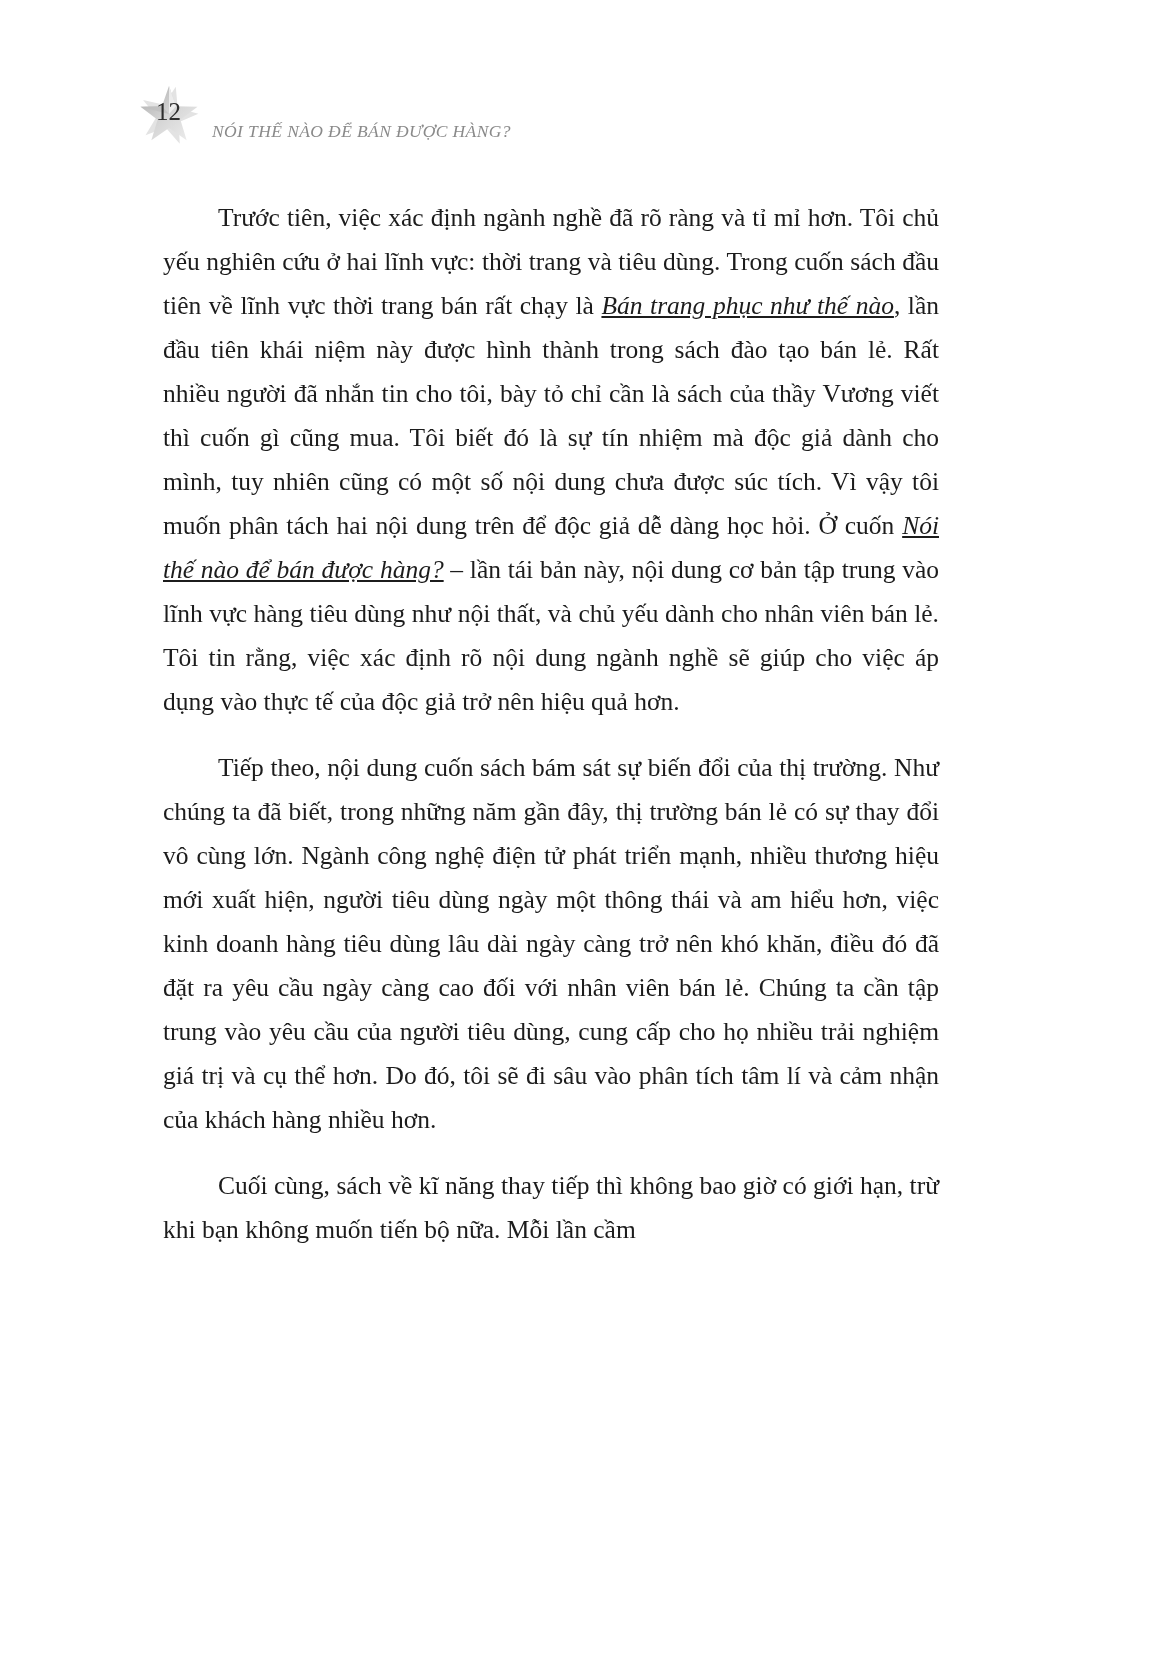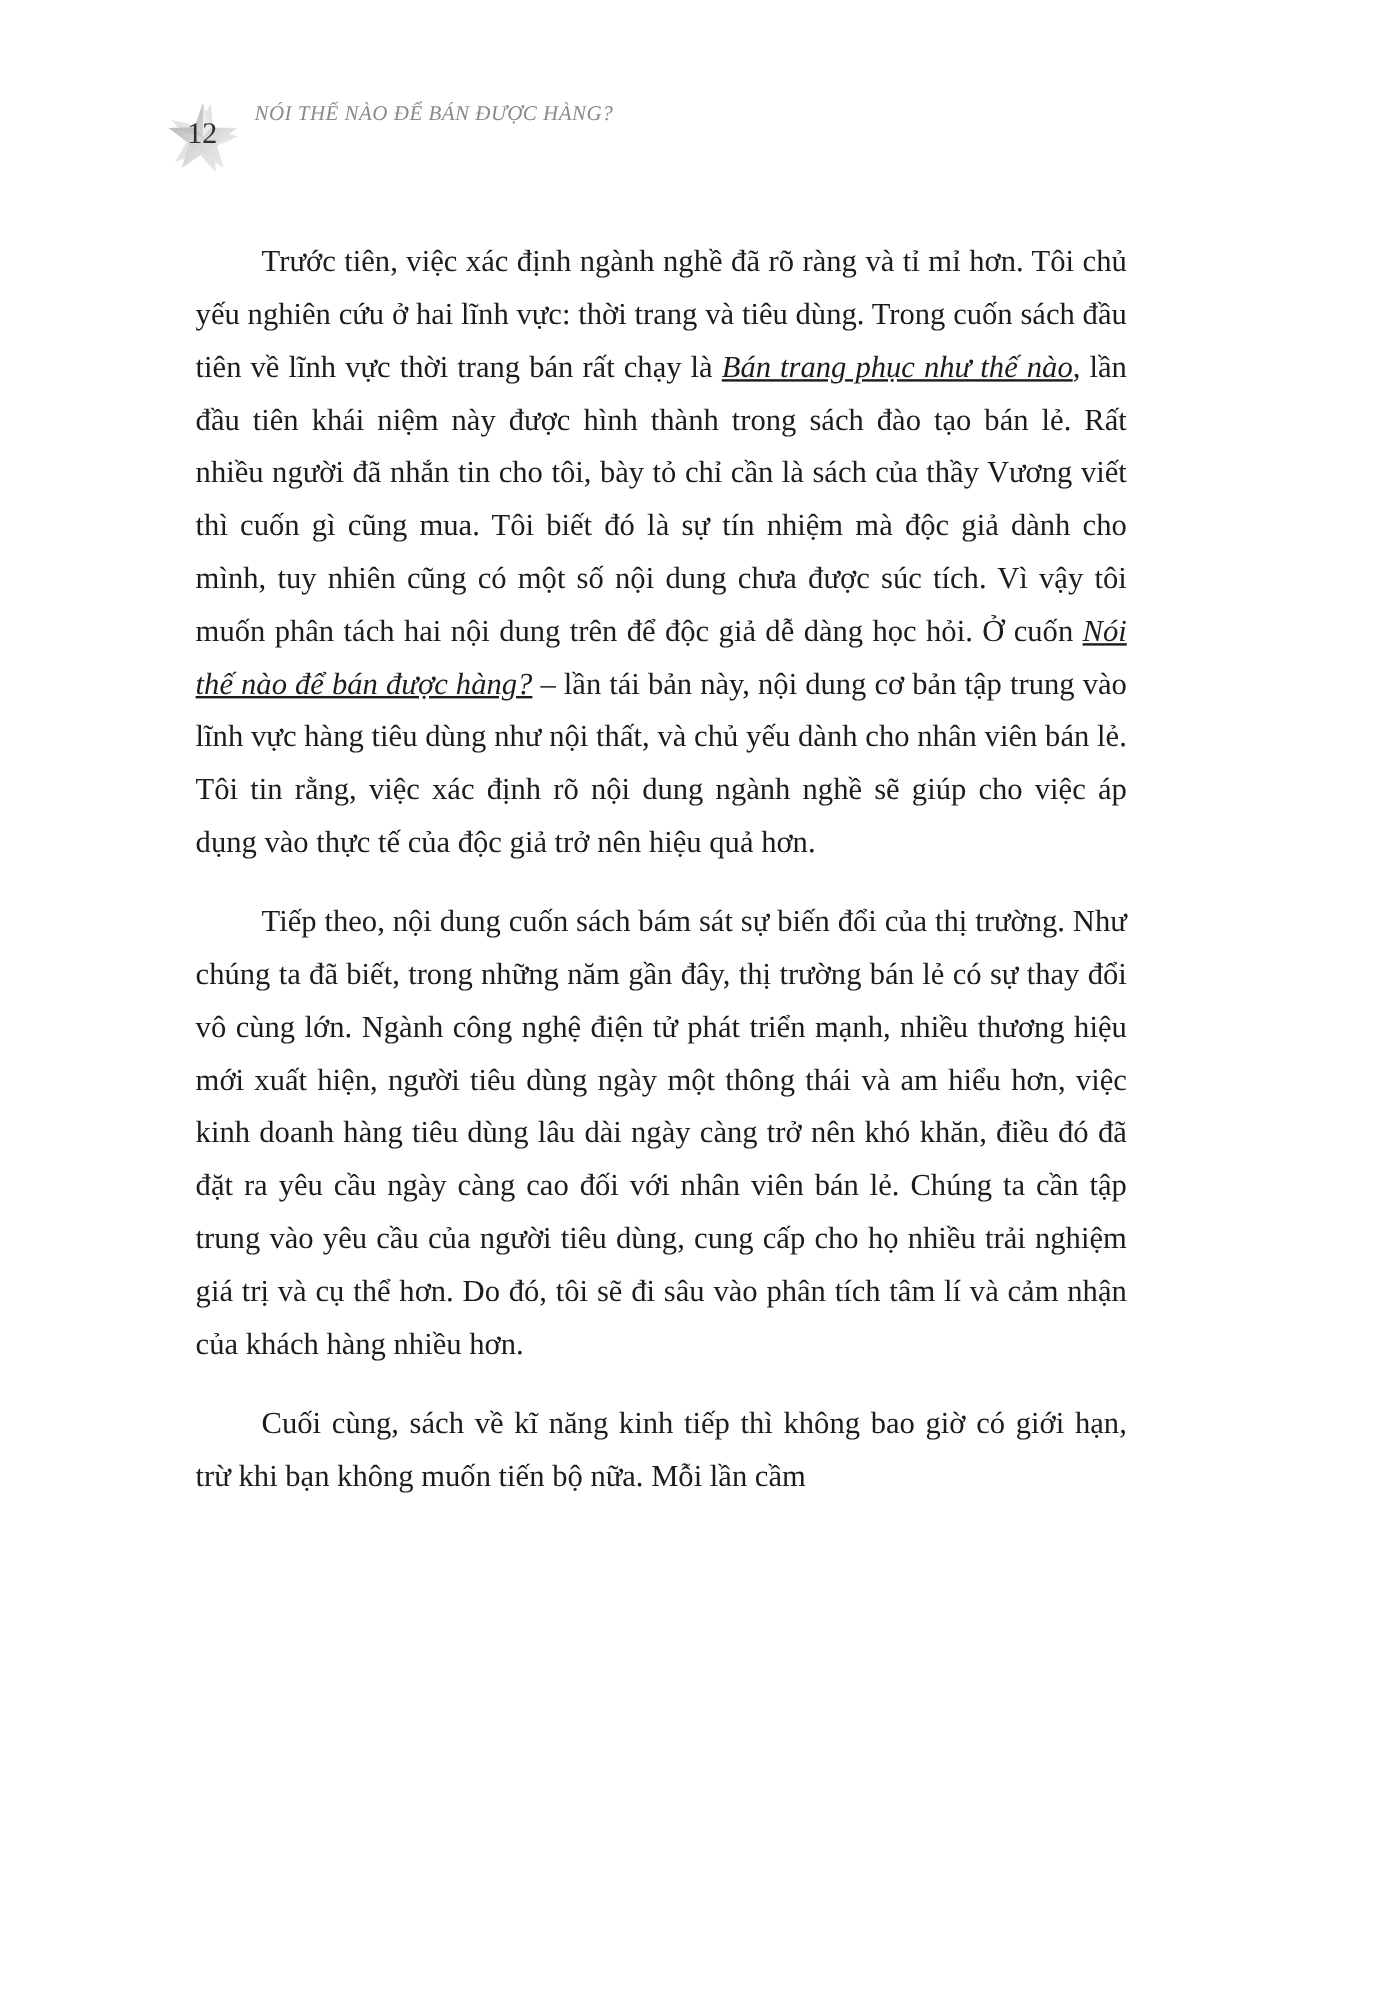--- a/index.html
+++ b/index.html
@@ -15,20 +15,21 @@
     color: #1c1c1c;
     overflow: hidden;
   }
 
   
   .page-header {
     position: absolute;
     top: 84px;
     left: 136px;
     display: flex;
+    align-items: flex-end;
     gap: 10px;
   }
   .star-wrap {
     position: relative;
     width: 66px;
     height: 64px;
   }
   .star-wrap svg {
     position: absolute;
     top: 0;
@@ -98,17 +99,17 @@
     </div>
     <span class="running-title">NÓI THẾ NÀO ĐỂ BÁN ĐƯỢC HÀNG?</span>
   </header>
 
   <main class="content">
 
     <p class="para"><span class="seg-normal">Trước tiên, việc xác định ngành nghề đã rõ ràng và tỉ mỉ hơn. Tôi chủ yếu nghiên cứu ở hai lĩnh vực: thời trang và tiêu dùng. Trong cuốn sách đầu tiên về lĩnh vực thời trang bán rất chạy là </span><em class="seg-italic">Bán trang phục như thế nào</em><span class="seg-normal">, lần đầu tiên khái niệm này được hình thành trong sách đào tạo bán lẻ. Rất nhiều người đã nhắn tin cho tôi, bày tỏ chỉ cần là sách của thầy Vương viết thì cuốn gì cũng mua. Tôi biết đó là sự tín nhiệm mà độc giả dành cho mình, tuy nhiên cũng có một số nội dung chưa được súc tích. Vì vậy tôi muốn phân tách hai nội dung trên để độc giả dễ dàng học hỏi. Ở cuốn </span><em class="seg-italic">Nói thế nào để bán được hàng?</em><span class="seg-normal"> – lần tái bản này, nội dung cơ bản tập trung vào lĩnh vực hàng tiêu dùng như nội thất, và chủ yếu dành cho nhân viên bán lẻ. Tôi tin rằng, việc xác định rõ nội dung ngành nghề sẽ giúp cho việc áp dụng vào thực tế của độc giả trở nên hiệu quả hơn.</span></p>
 
     <p class="para"><span class="seg-normal">Tiếp theo, nội dung cuốn sách bám sát sự biến đổi của thị trường. Như chúng ta đã biết, trong những năm gần đây, thị trường bán lẻ có sự thay đổi vô cùng lớn. Ngành công nghệ điện tử phát triển mạnh, nhiều thương hiệu mới xuất hiện, người tiêu dùng ngày một thông thái và am hiểu hơn, việc kinh doanh hàng tiêu dùng lâu dài ngày càng trở nên khó khăn, điều đó đã đặt ra yêu cầu ngày càng cao đối với nhân viên bán lẻ. Chúng ta cần tập trung vào yêu cầu của người tiêu dùng, cung cấp cho họ nhiều trải nghiệm giá trị và cụ thể hơn. Do đó, tôi sẽ đi sâu vào phân tích tâm lí và cảm nhận của khách hàng nhiều hơn.</span></p>
 
-    <p class="para"><span class="seg-normal">Cuối cùng, sách về kĩ năng kinh tiếp thì không bao giờ có giới hạn, trừ khi bạn không muốn tiến bộ nữa. Mỗi lần cầm</span></p>
+    <p class="para"><span class="seg-normal">Cuối cùng, sách về kĩ năng thay tiếp thì không bao giờ có giới hạn, trừ khi bạn không muốn tiến bộ nữa. Mỗi lần cầm</span></p>
 
   </main>
 
 </div>
 
 </body></html>

